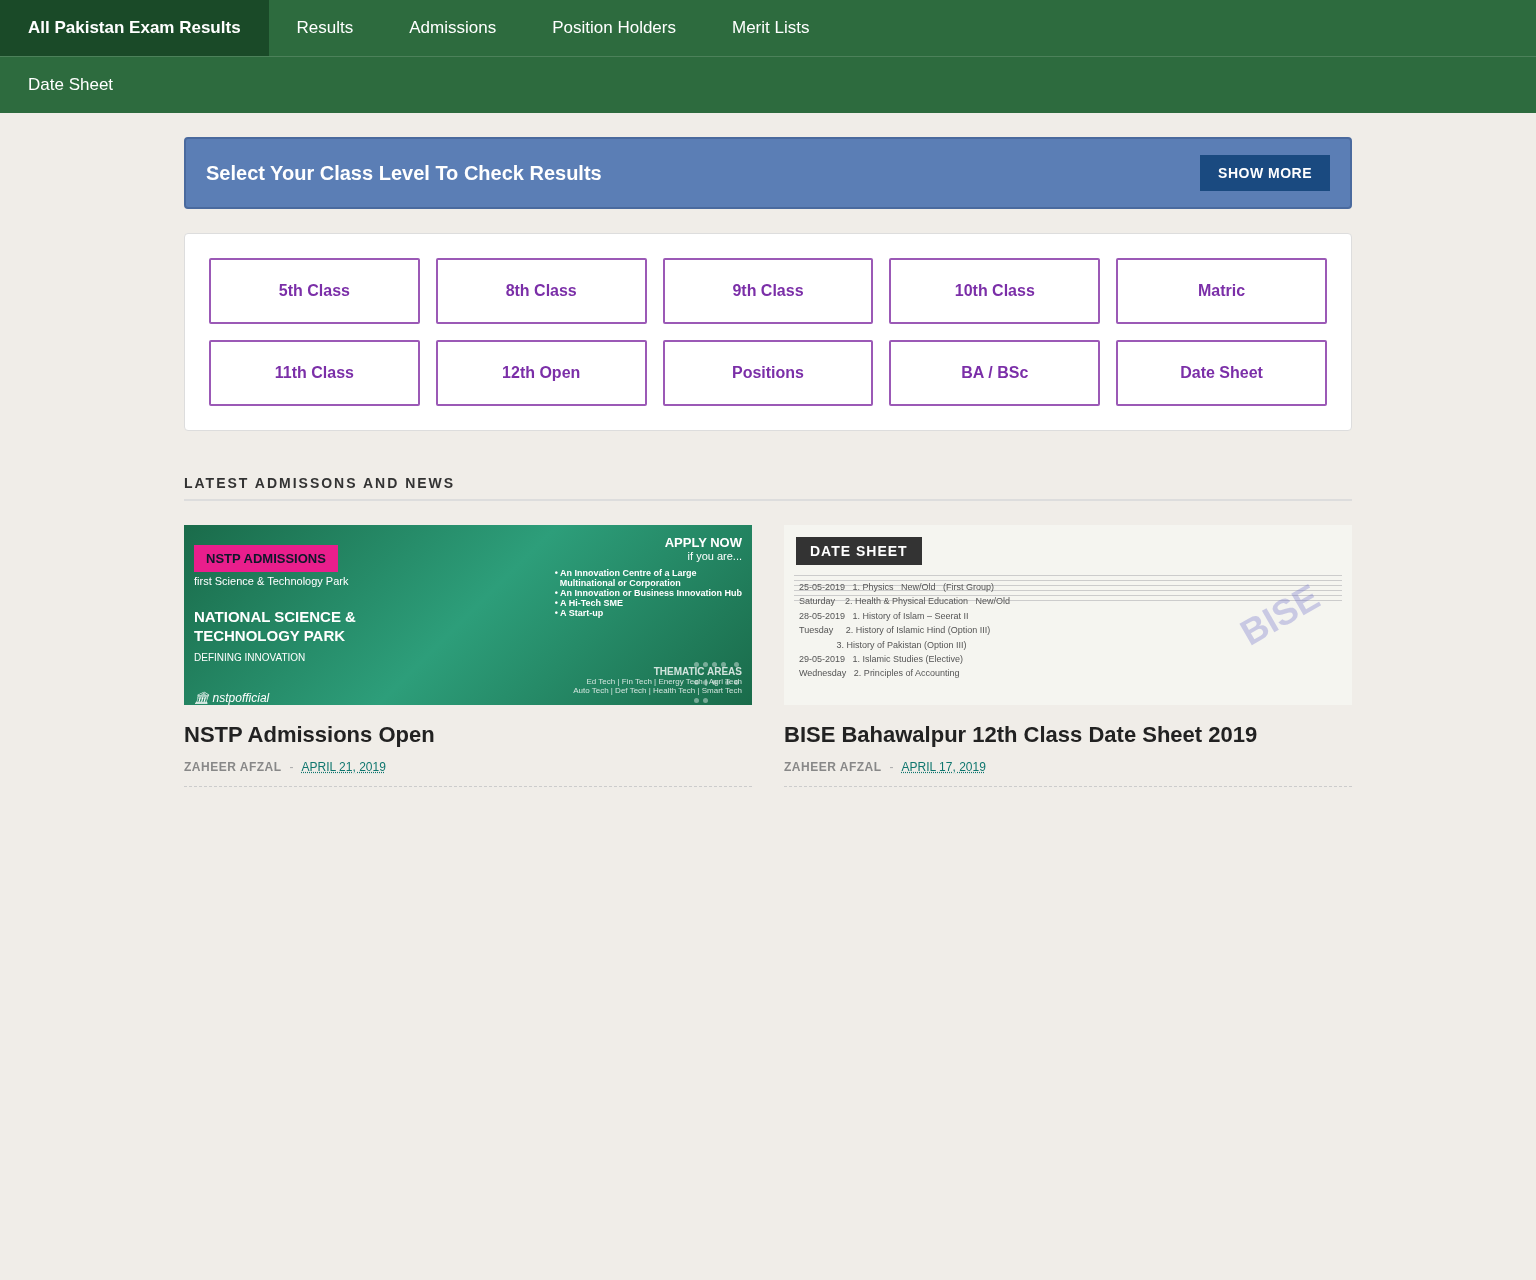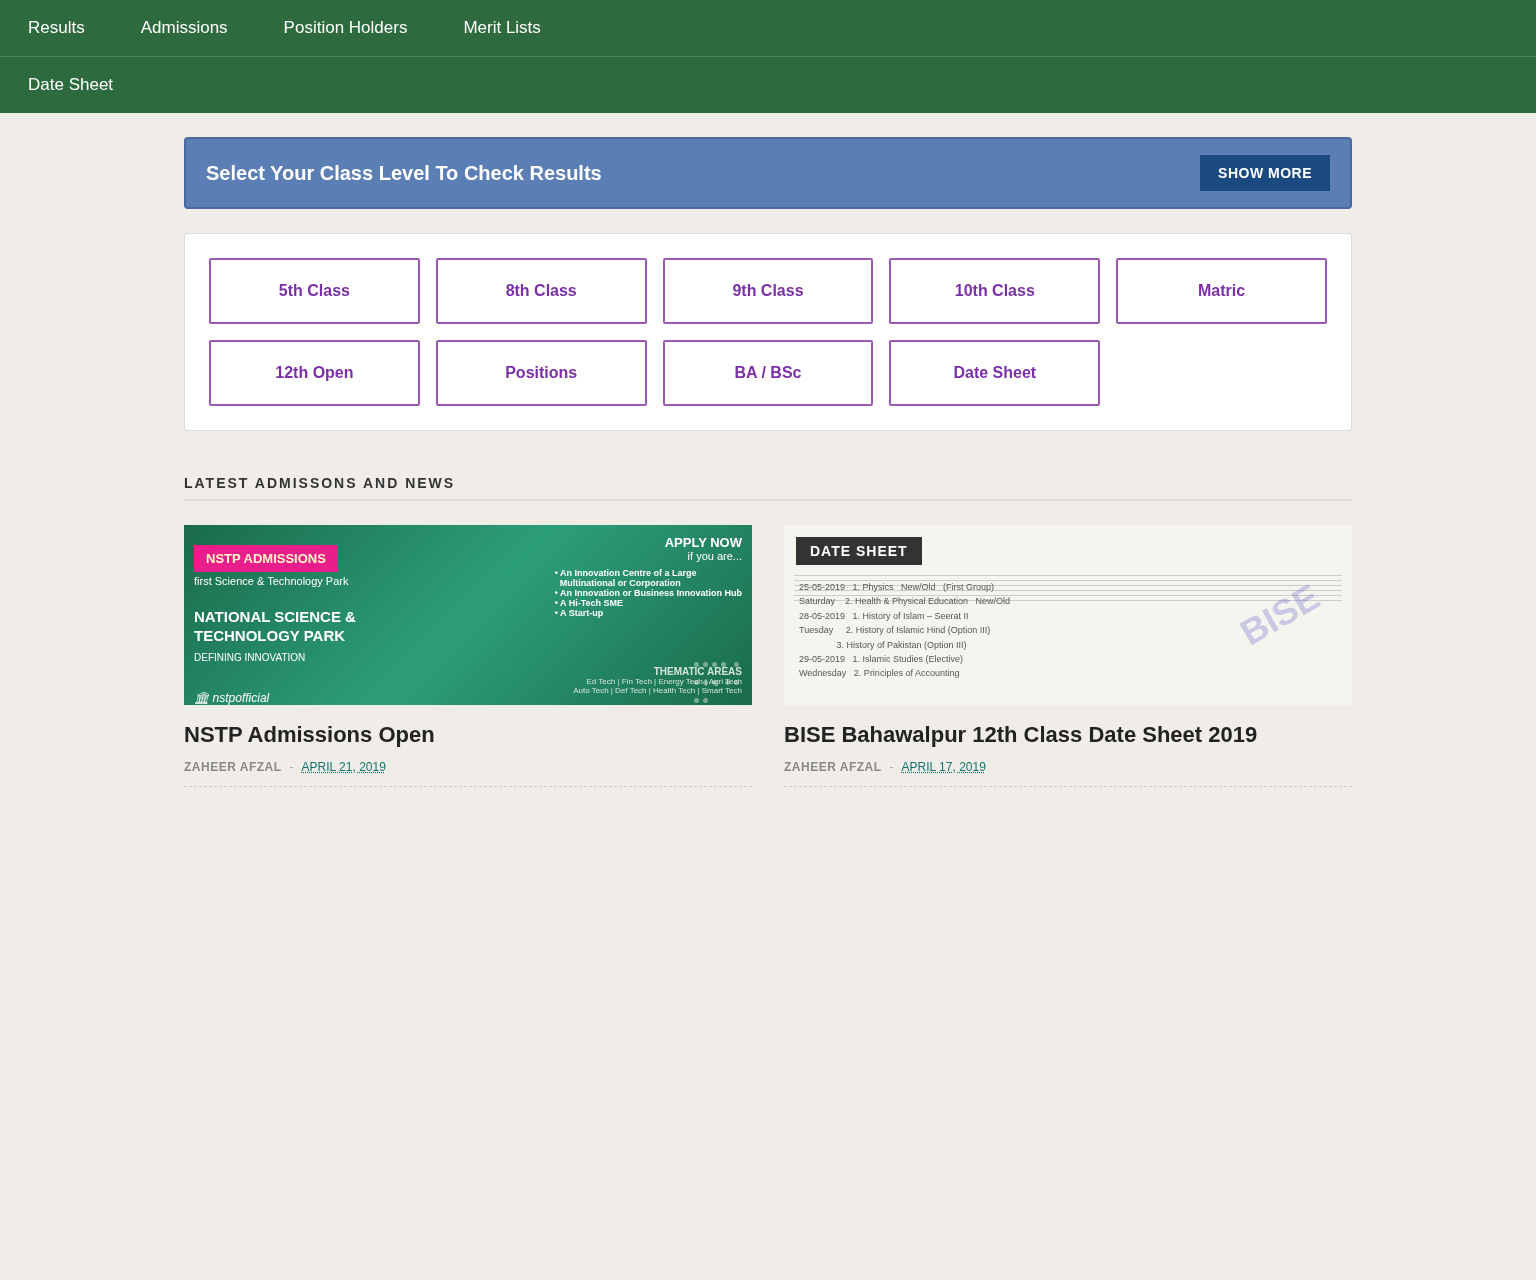--- a/index.html
+++ b/index.html
@@ -130,21 +130,21 @@
     .nstp-image-inner {
       position: relative;
       width: 100%;
       height: 100%;
     }
     .nstp-label {
       position: absolute;
       top: 20px;
       left: 10px;
       background: #e91e8c;
-      color: #fef9c3;
+      color: #0f172a;
       padding: 6px 12px;
       font-size: 13px;
       font-weight: bold;
     }
     .nstp-subtitle {
       position: absolute;
       top: 50px;
       left: 10px;
       color: #fff;
       font-size: 11px;
@@ -282,20 +282,21 @@
       border: none;
       border-top: 1px dashed #ccc;
       margin-top: 8px;
     }
   </style>
 </head>
 <body>
 
 <nav>
   <div class="nav-row-1">
+    <a class="nav-item active">All Pakistan Exam Results</a>
     <a class="nav-item">Results</a>
     <a class="nav-item">Admissions</a>
     <a class="nav-item">Position Holders</a>
     <a class="nav-item">Merit Lists</a>
   </div>
   <div class="nav-row-2">
     <a class="nav-item">Date Sheet</a>
   </div>
 </nav>
 
@@ -306,20 +307,21 @@
     <button class="show-more-btn">SHOW MORE</button>
   </div>
 
   <div class="class-grid-container">
     <div class="class-grid">
       <button class="class-btn">5th Class</button>
       <button class="class-btn">8th Class</button>
       <button class="class-btn">9th Class</button>
       <button class="class-btn">10th Class</button>
       <button class="class-btn">Matric</button>
+      <button class="class-btn">11th Class</button>
       <button class="class-btn">12th Open</button>
       <button class="class-btn">Positions</button>
       <button class="class-btn">BA / BSc</button>
       <button class="class-btn">Date Sheet</button>
     </div>
   </div>
 
   <div>
     <div class="section-title">LATEST ADMISSONS AND NEWS</div>
     <div class="news-grid">

